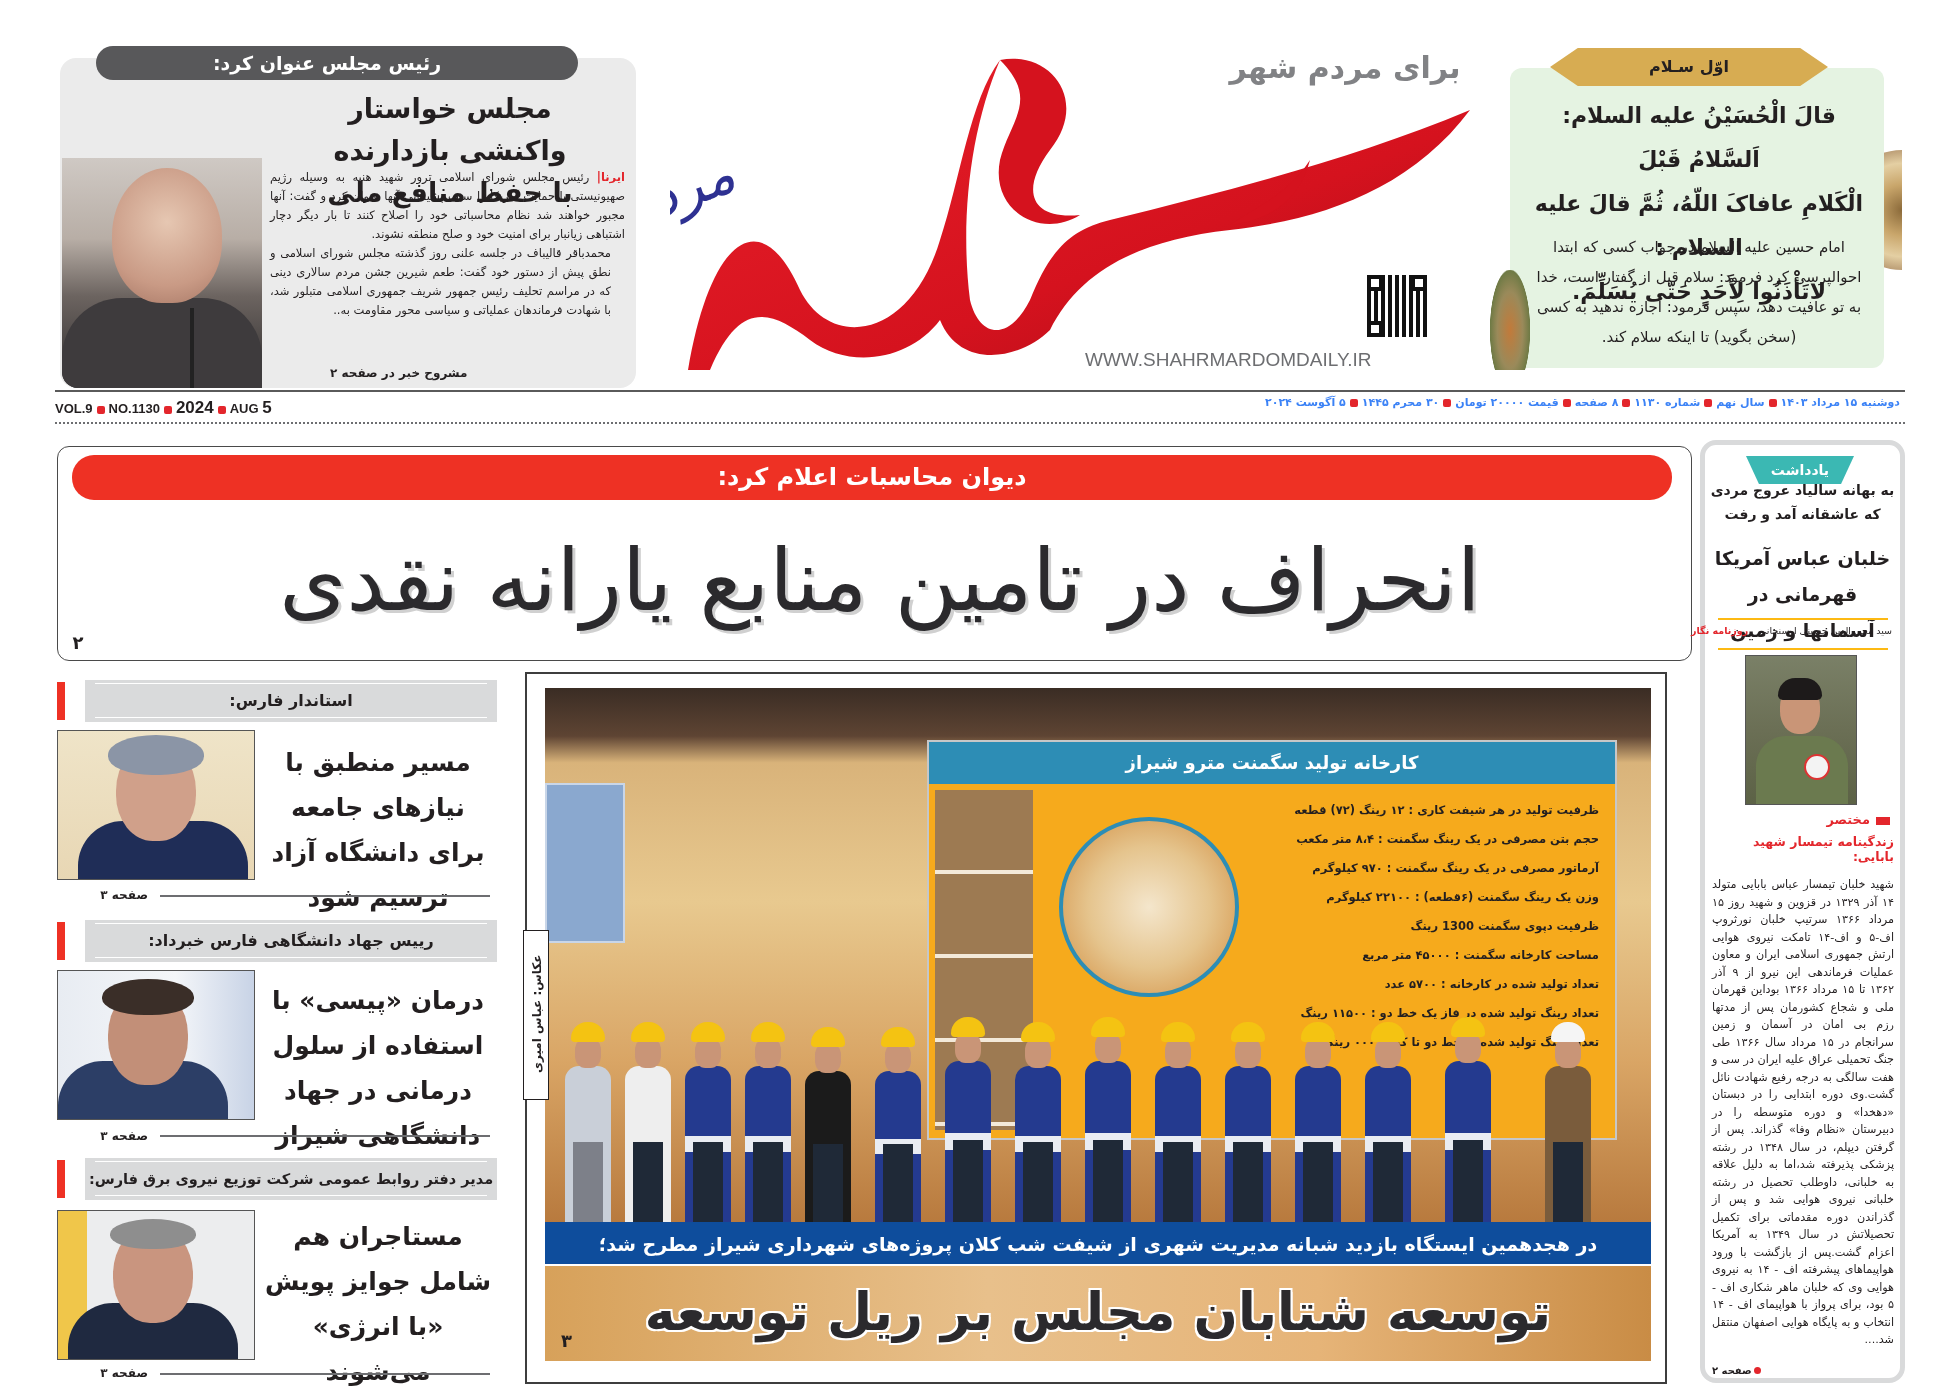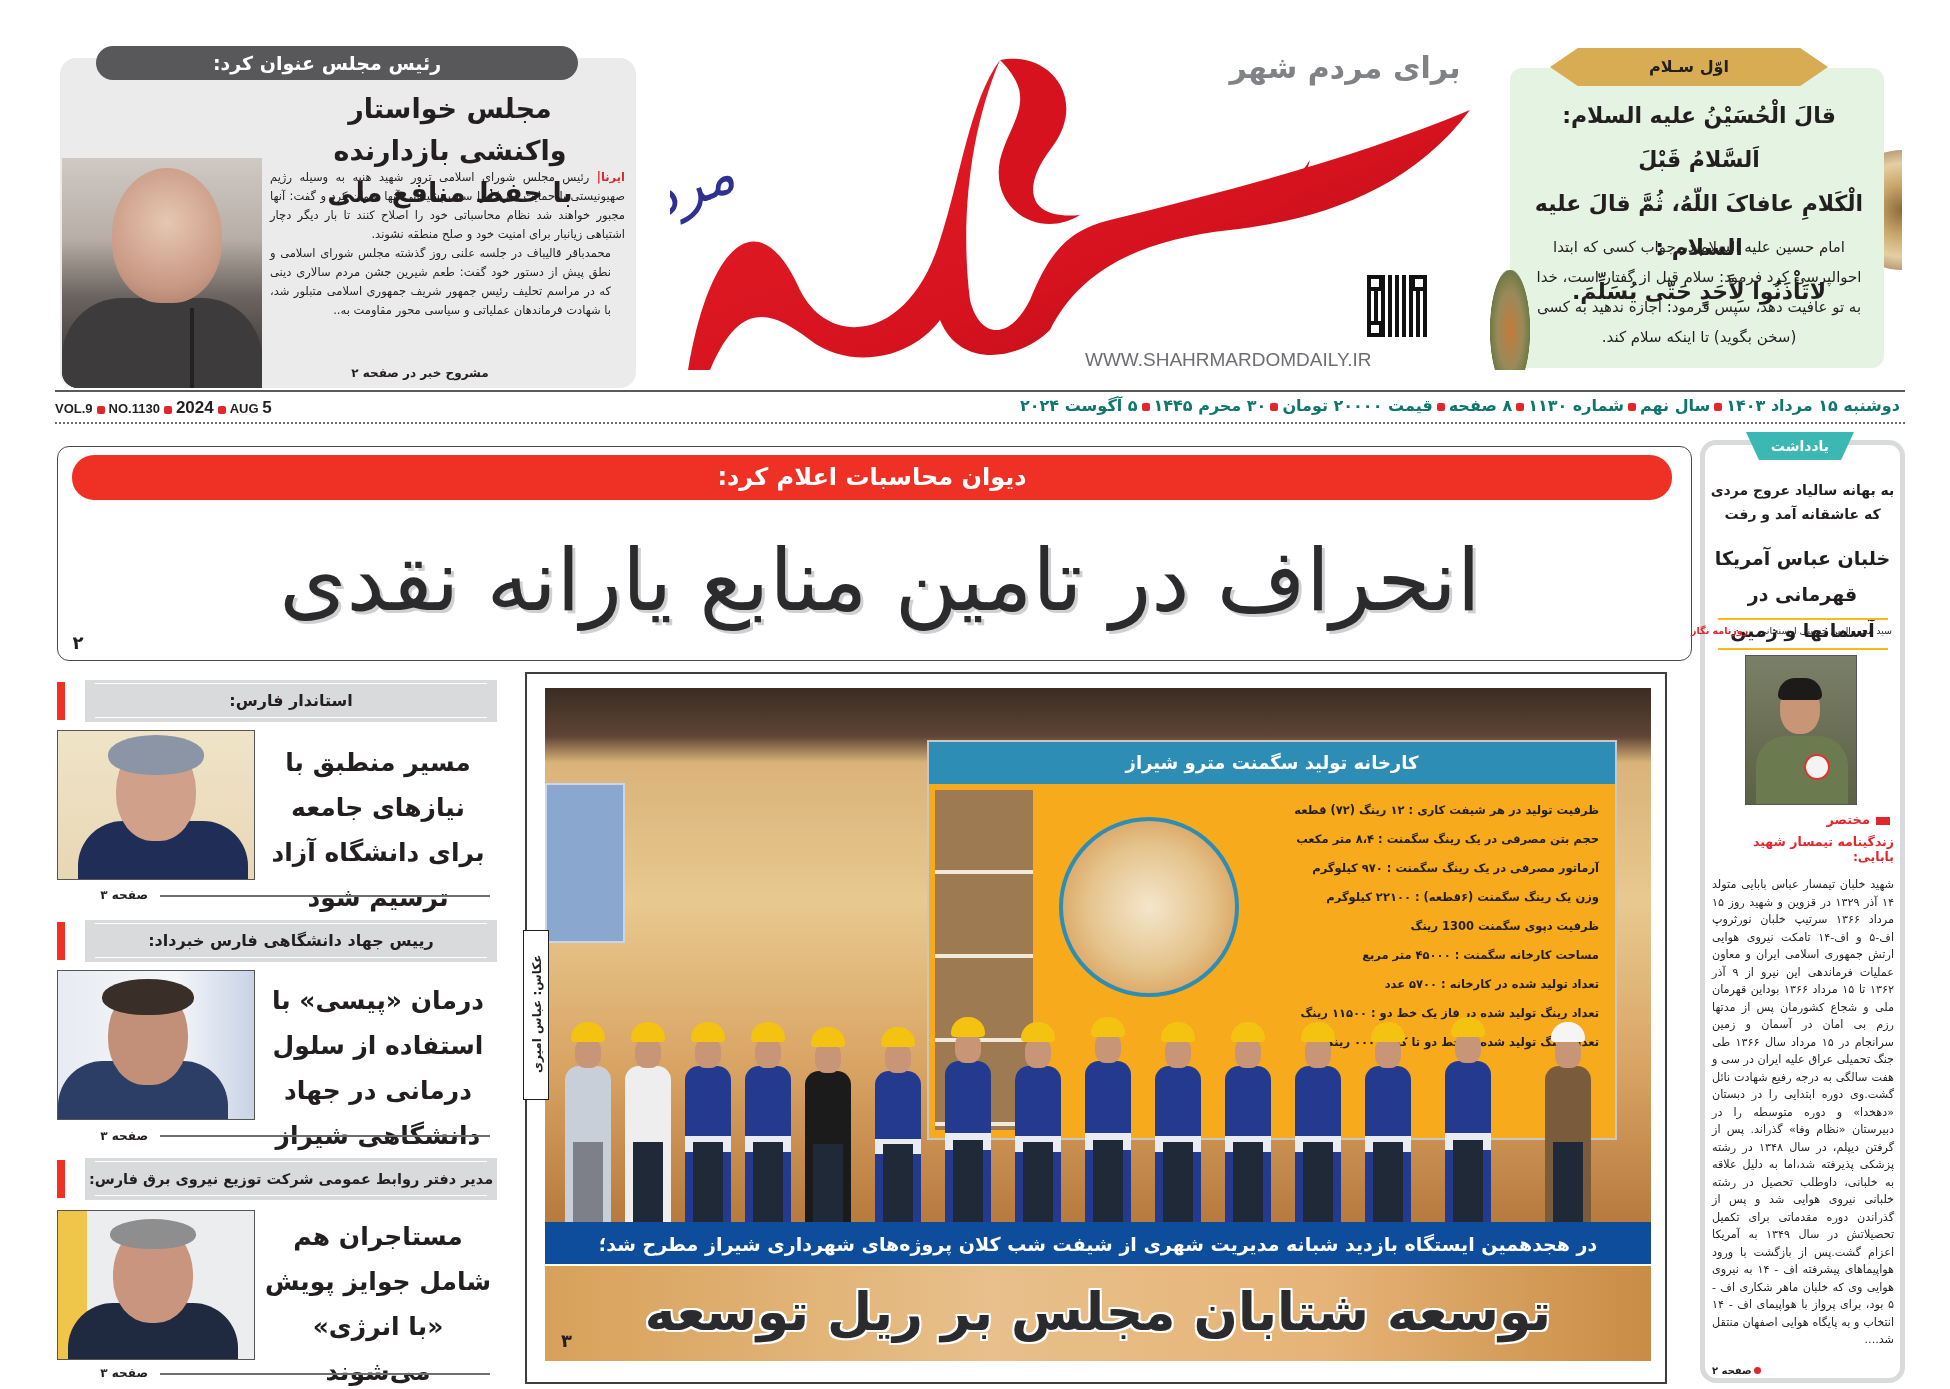--- a/index.html
+++ b/index.html
@@ -14,21 +14,21 @@
   #lead-kicker-dot { left: 560px; top: 50px; width: 26px; height: 26px; border-radius: 50%; background: #e3262c; z-index: -1; }
   #lead-title { left: 300px; top: 88px; width: 300px; font-size: 27px; font-weight: bold; line-height: 42px; text-align: center; color: #231f20; }
   #lead-photo { left: 62px; top: 158px; width: 200px; height: 230px; border-radius: 0 0 0 16px; overflow: hidden;
     background: linear-gradient(180deg, #cfc9c4 0%, #b8aea6 35%, #6c6460 60%, #2d2b2d 100%); }
   #lead-photo .head { position: absolute; left: 50px; top: 10px; width: 110px; height: 135px; border-radius: 50% 50% 45% 45%;
     background: radial-gradient(circle at 50% 40%, #e6c7b2 0%, #c99a85 65%, #a67765 100%); }
   #lead-photo .body { position: absolute; left: 0; top: 140px; width: 200px; height: 100px; border-radius: 60px 60px 0 0; background: #3e3b3d; }
   #lead-photo .mic { position: absolute; left: 128px; top: 150px; width: 4px; height: 80px; background: #222; }
   #lead-body { left: 270px; top: 168px; width: 355px; font-size: 11.5px; line-height: 19px; text-align: justify; color: #231f20; }
   #lead-body .src { color: #e3262c; font-weight: bold; }
-  #lead-footer { left: 330px; top: 366px; width: 180px; font-size: 12px; font-weight: bold; text-align: center; }
+  #lead-footer { left: 330px; top: 366px; width: 180px; font-size: 12px; font-weight: bold; text-align: left; }
 
   
   #logo-tagline { left: 1220px; top: 50px; width: 250px; font-size: 30px; font-weight: bold; color: #818285; text-align: center; }
   #logo { left: 670px; top: 40px; width: 820px; height: 340px; }
   #qr { left: 1367px; top: 275px; width: 60px; height: 62px; background:
       repeating-linear-gradient(90deg, #111 0 4px, #fff 4px 7px),
       #111; }
   #qr .qm { position:absolute; width:16px; height:16px; border:4px solid #111; background:#fff; }
   #url { left: 1085px; top: 349px; width: 310px; font-family: "Liberation Sans", sans-serif; font-size: 19px; color: #6d6e71; direction: ltr; text-align: left; }
 
@@ -42,21 +42,21 @@
   #ornament-right { left: 1842px; top: 150px; width: 60px; height: 120px; border-radius: 60px 0 0 60px;
     background: radial-gradient(circle at 100% 50%, #8b6a3a 0%, #c9a66b 30%, #e4cfa3 55%, #b1916a 75%, #e6ddc5 100%); }
   #ornament-left { left: 1490px; top: 270px; width: 40px; height: 100px;
     background: radial-gradient(ellipse at 50% 60%, #c27a3a 0%, #9a8a5a 45%, #6f7a45 70%, transparent 72%); }
 
   
   #top-rule { left: 55px; top: 390px; width: 1850px; height: 2px; background: #5a5a5a; }
   #edition-en { left: 55px; top: 398px; width: 260px; direction: ltr; text-align: left; font-family: "Liberation Sans", sans-serif; font-weight: bold; font-size: 13px; color: #231f20; }
   #edition-en .sq, #edition-fa .sq { display: inline-block; width: 8px; height: 8px; background: #e3262c; border-radius: 2px; margin: 0 4px; vertical-align: middle; }
   #edition-en .big { font-size: 17px; }
-  #edition-fa { left: 1170px; top: 396px; width: 730px; text-align: right; font-size: 16px; font-weight: bold; color: #0f766e; white-space: nowrap; }
+  #edition-fa { left: 1170px; top: 396px; width: 730px; text-align: right; font-size: 11px; font-weight: bold; color: #3b82f6; white-space: nowrap; }
   #dot-rule { left: 55px; top: 422px; width: 1850px; height: 0; border-top: 2px dotted #6d6e71; }
 
   
   #headline-box { left: 57px; top: 446px; width: 1635px; height: 215px; border: 1.5px solid #4a4a4a; border-radius: 12px; background: #fff; }
   #headline-kicker { left: 72px; top: 455px; width: 1600px; height: 45px; background: #ee3124; border-radius: 22px;
     color: #fff; font-weight: bold; font-size: 24px; line-height: 45px; text-align: center; }
   #headline-main { left: 150px; top: 510px; width: 1460px; font-size: 86px; font-weight: normal; line-height: 140px; text-align: center; color: #2b2a2d;
     text-shadow: 3px 3px 0 #d0d0d0; letter-spacing: -1px; }
   #headline-page { left: 68px; top: 632px; width: 20px; font-size: 18px; font-weight: bold; text-align: center; }
 
@@ -92,21 +92,21 @@
   #photo-credit { left: 523px; top: 930px; width: 26px; height: 170px; background: #fff; border: 1.5px solid #231f20; }
   #photo-credit span { display: block; writing-mode: vertical-rl; transform: rotate(180deg); font-size: 12px; font-weight: bold; line-height: 22px; height: 166px; text-align: center; }
   #photo-caption { left: 545px; top: 1222px; width: 1106px; height: 44px; background: #0e4d9c; color: #fff; font-weight: bold; font-size: 19px; line-height: 44px; text-align: center; border-bottom: 2px solid #fff; }
   #photo-headline-bg { left: 545px; top: 1266px; width: 1106px; height: 95px; background: linear-gradient(90deg, #d7a15a, #e8c08b 40%, #e6b478 70%, #c98c45); }
   #photo-headline { left: 545px; top: 1262px; width: 1106px; font-size: 52px; font-weight: bold; line-height: 100px; text-align: center; color: #2b2a2d;
     text-shadow: 2px 2px 0 #fff, -2px -2px 0 #fff, 2px -2px 0 #fff, -2px 2px 0 #fff; }
   #photo-page { left: 552px; top: 1330px; width: 20px; font-weight: bold; font-size: 18px; color: #231f20; }
 
   
   #editorial-box { left: 1700px; top: 440px; width: 205px; height: 943px; border: 5px solid #d9dadb; border-radius: 16px; background: #fff; }
-  #editorial-label { left: 1746px; top: 432px; width: 108px; height: 28px; background: #3bb8b3;
+  #editorial-label { left: 1746px; top: 456px; width: 108px; height: 28px; background: #3bb8b3;
     clip-path: polygon(0 0, 100% 0, 88% 100%, 12% 100%); color: #fff; font-weight: bold; font-size: 14px; line-height: 28px; text-align: center; }
   #editorial-kicker { left: 1710px; top: 478px; width: 185px; font-size: 14px; font-weight: bold; line-height: 24px; text-align: center; }
   #editorial-title { left: 1710px; top: 540px; width: 185px; font-size: 19px; font-weight: bold; line-height: 36px; text-align: center; color: #231f20; }
   #byline-top, #byline-bottom { left: 1718px; width: 170px; height: 2px; background: #fdb913; }
   #byline-top { top: 618px; } #byline-bottom { top: 648px; }
   #byline { left: 1714px; top: 625px; width: 178px; font-size: 9.5px; text-align: right; white-space: nowrap; }
   #byline .role { color: #e3262c; font-weight: bold; }
   #editorial-photo { left: 1745px; top: 655px; width: 112px; height: 150px; border: 1px solid #555; overflow: hidden;
     background: linear-gradient(180deg, #7a8067 0%, #6b6f55 50%, #5c6246 100%); }
   #editorial-photo .face { position: absolute; left: 34px; top: 28px; width: 40px; height: 50px; border-radius: 45%; background: #c99577; }

